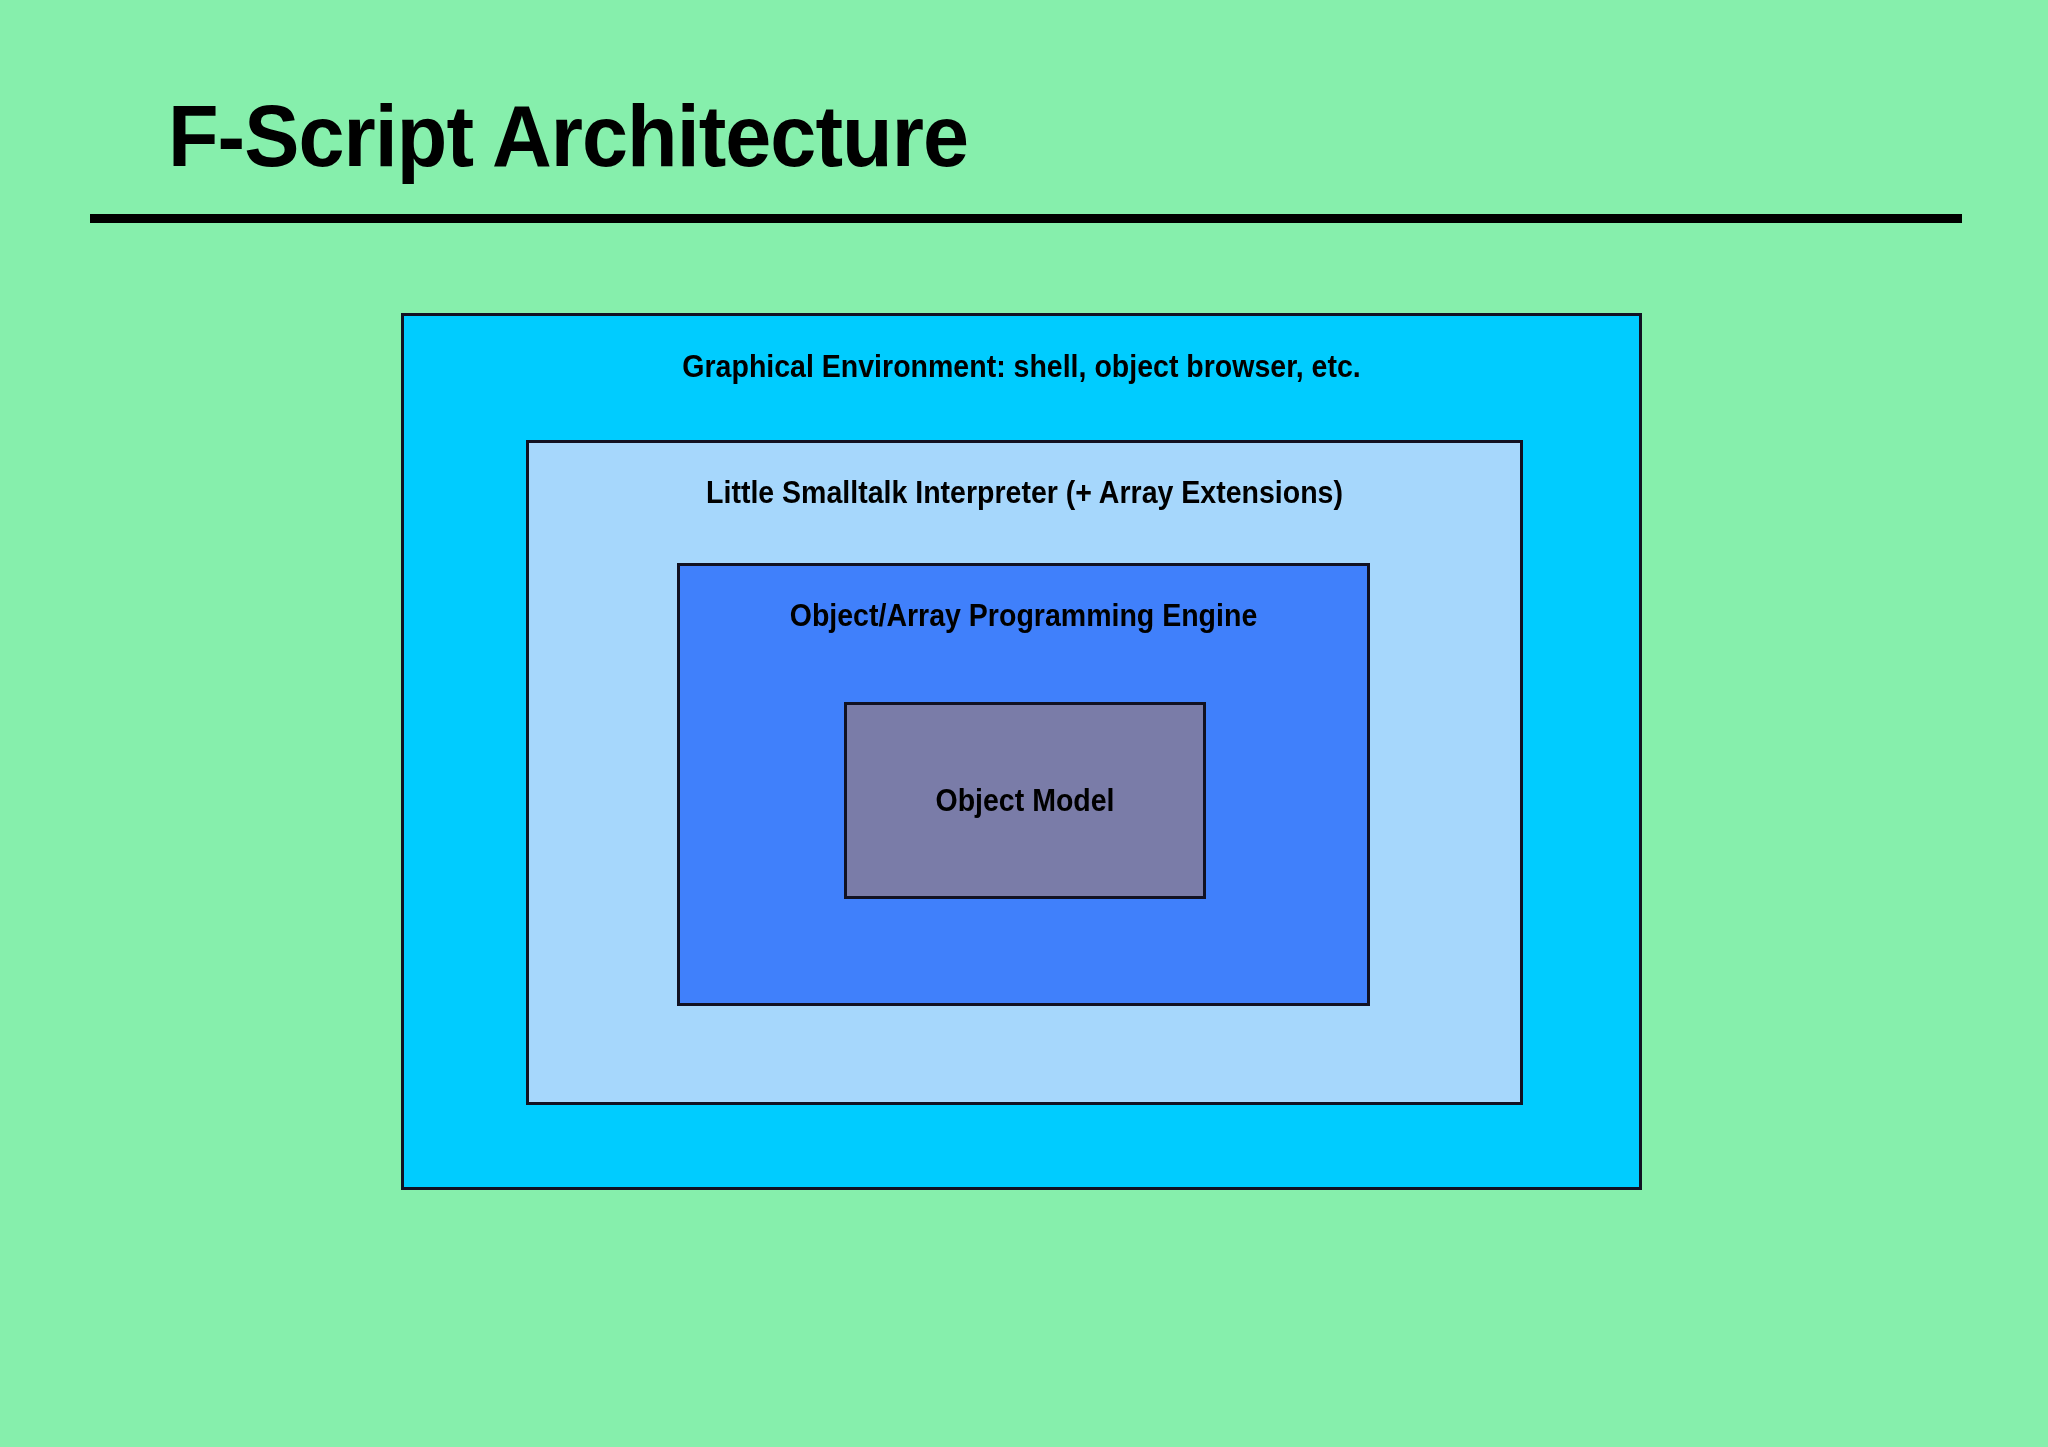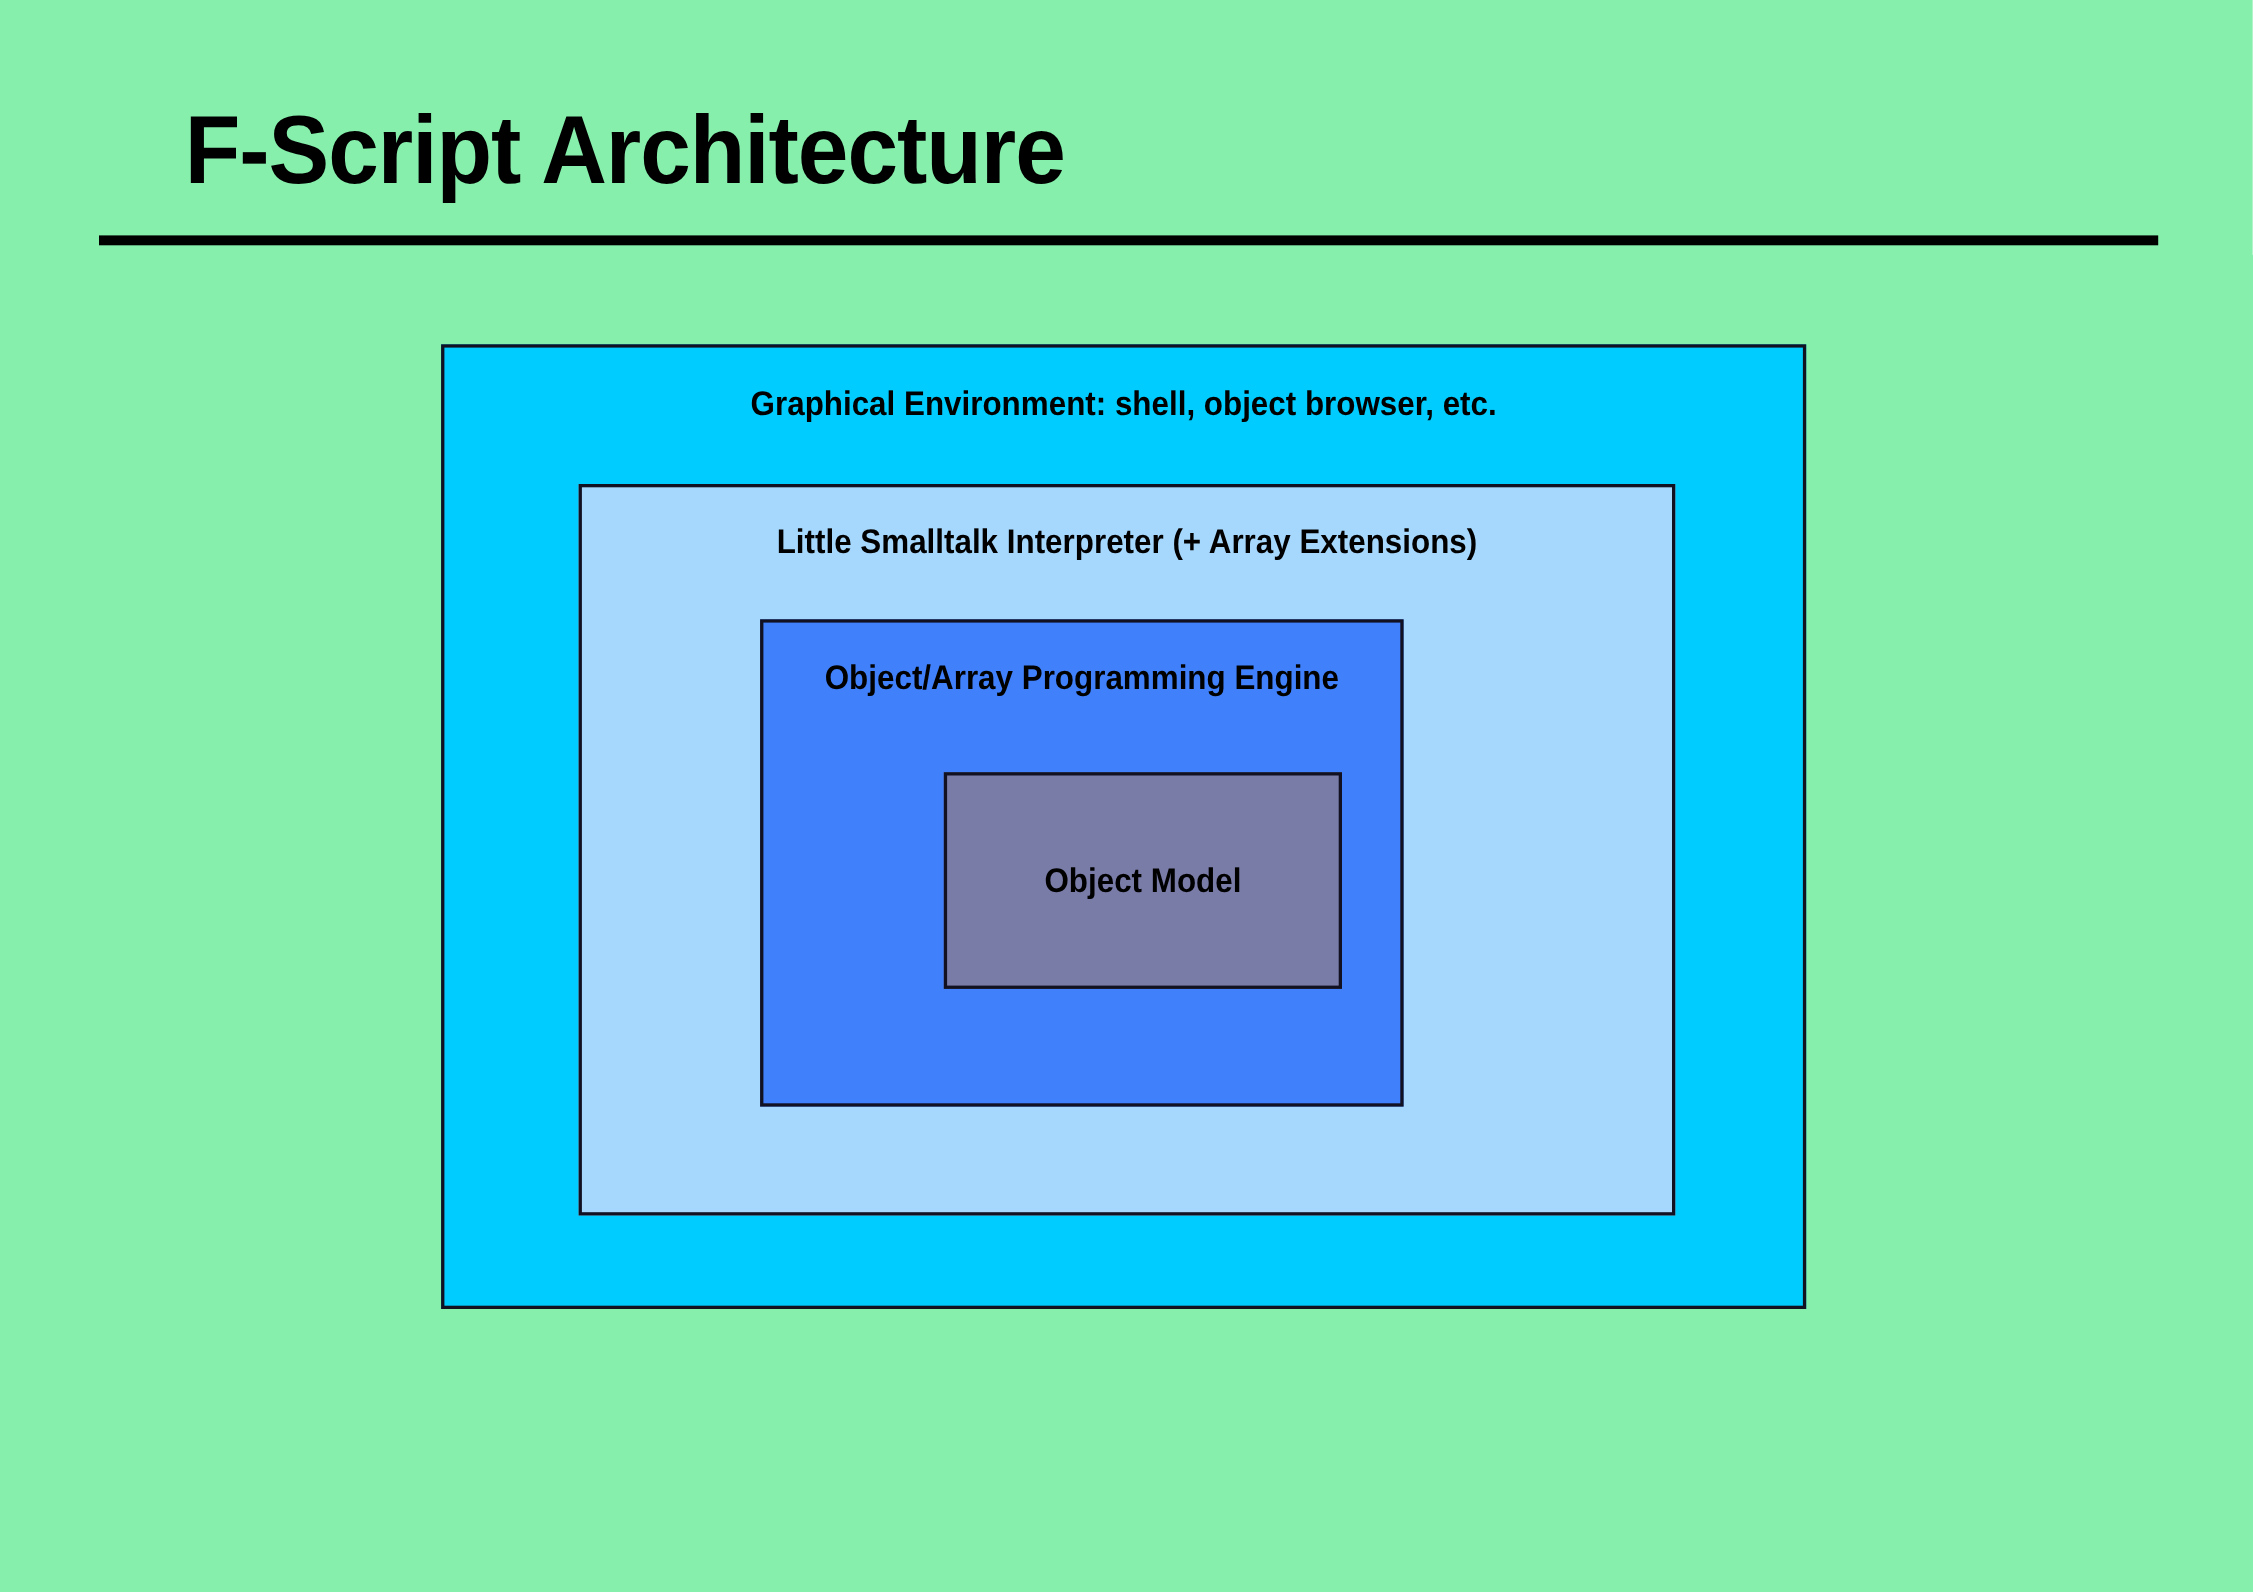--- a/index.html
+++ b/index.html
@@ -80,23 +80,23 @@
   #layer-interpreter {
     left: 122px;
     top: 124px;
     width: 997px;
     height: 665px;
   }
   #layer-interpreter > .layer-label { top: 31px; }
 
   
   #layer-engine {
-    left: 162px;
+    left: 148px;
     top: 120px;
-    width: 585px;
+    width: 693px;
     height: 443px;
   }
   #layer-engine > .layer-label { top: 31px; }
 
   
   #layer-object-model {
     left: 164px;
     top: 136px;
     width: 362px;
     height: 197px;

